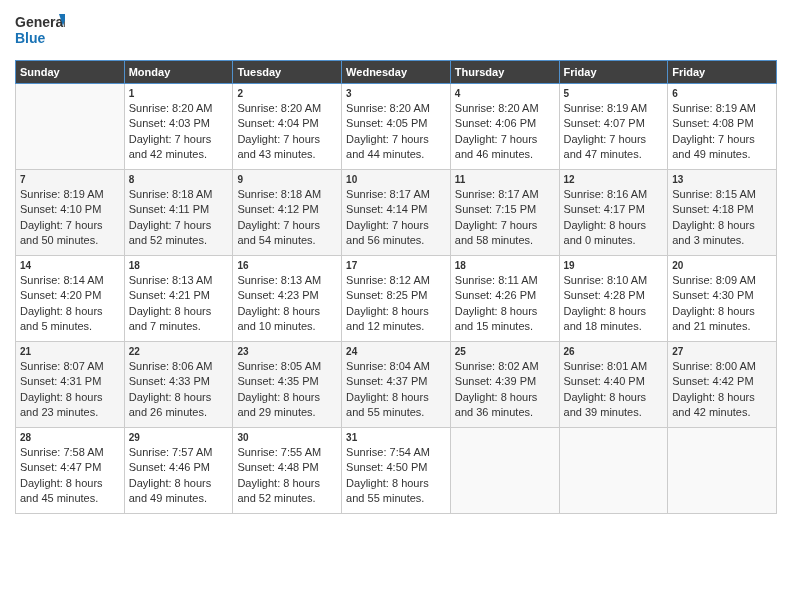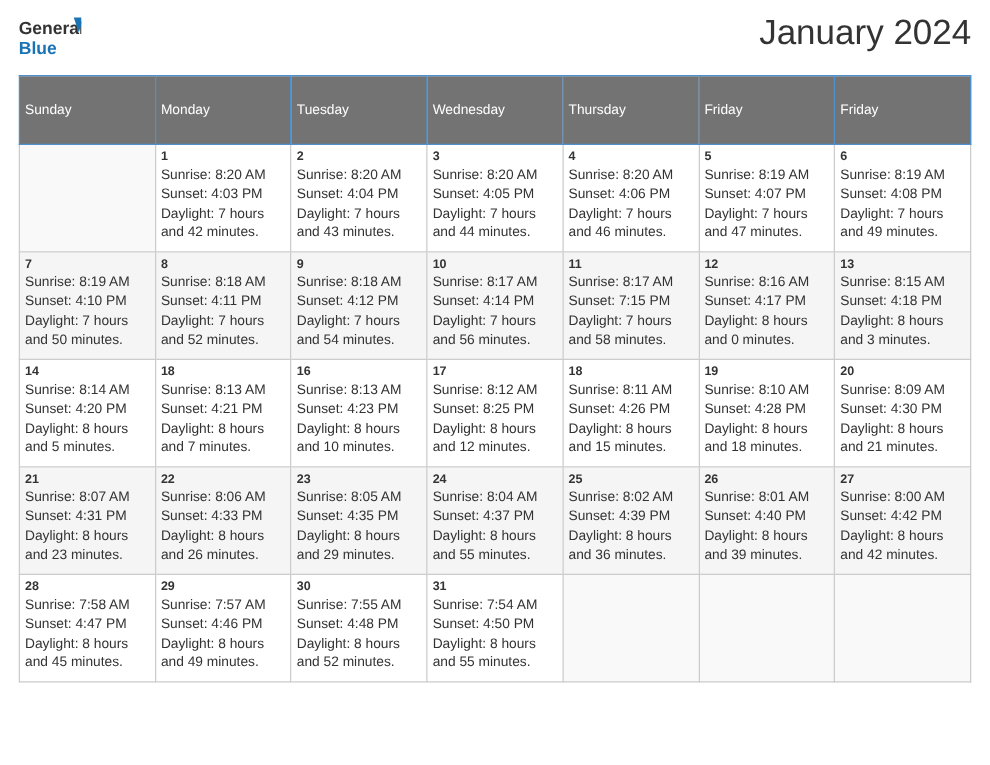--- a/index.html
+++ b/index.html
@@ -37,25 +37,25 @@
     .location {
       font-size: 14px;
       color: #555;
     }
     table {
       width: 100%;
       border-collapse: collapse;
       table-layout: fixed;
     }
     thead tr th {
-      background-color: #737373;
+      background-color: #404040;
       color: #fff;
       font-size: 11px;
-      font-weight: normal;
-      padding: 21px 4px;
+      font-weight: bold;
+      padding: 5px 4px;
       text-align: left;
       border: 1px solid #5090cc;
     }
     tbody tr td {
       vertical-align: top;
       font-size: 9.5px;
       color: #333;
       padding: 4px 4px;
       border: 1px solid #ccc;
       height: 86px;
@@ -85,21 +85,20 @@
 <div class="page">
   <div class="header">
     <div class="logo">
   <svg width="50" height="42" viewBox="0 0 50 42">
     <text x="0" y="17" font-size="14" font-weight="bold" font-family="Arial" fill="#333">General</text>
     <text x="0" y="33" font-size="14" font-weight="bold" font-family="Arial" fill="#1a73b5">Blue</text>
     <polygon points="44,4 52,4 48,16" fill="#1a73b5"></polygon>
   </svg>
 </div>
     <div class="title-block">
-      <div class="month-title">January 2024</div>
     </div>
   </div>
 
   <table>
     <thead>
       <tr>
         <th>Sunday</th>
         <th>Monday</th>
         <th>Tuesday</th>
         <th>Wednesday</th>

